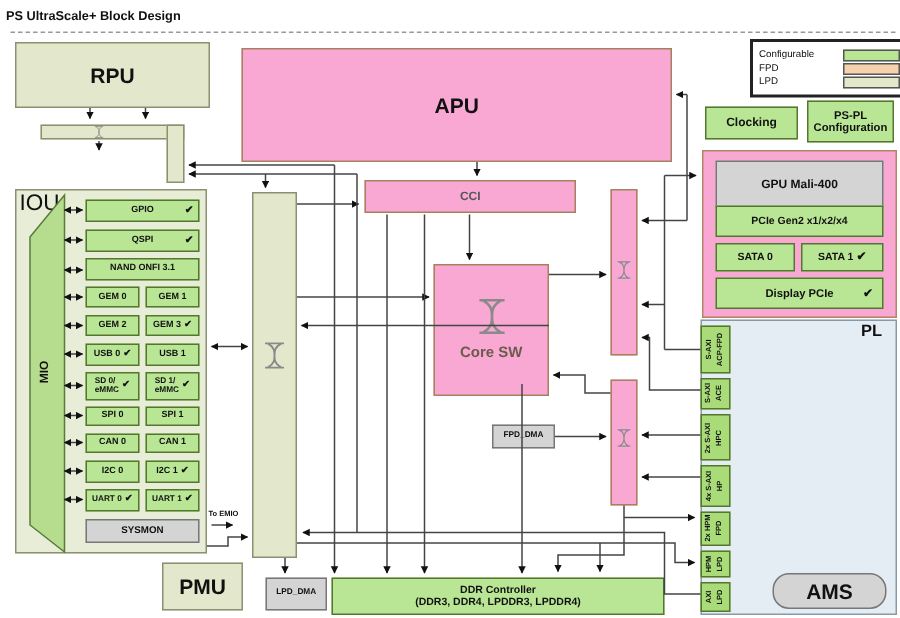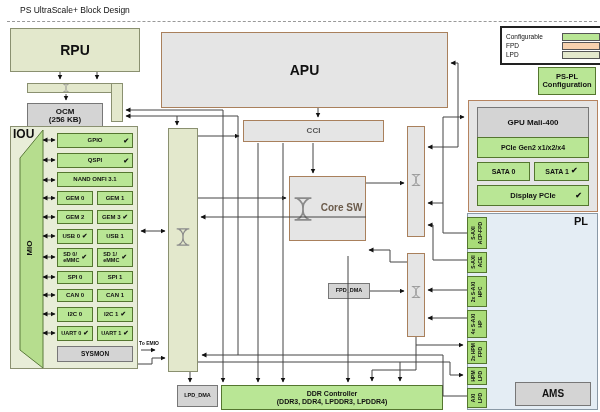--- a/index.html
+++ b/index.html
@@ -4,27 +4,27 @@
 <style>
   html,body{margin:0;padding:0;background:#fff;}
   #stage{position:relative;width:600px;height:412px;background:#ffffff;
          font-family:"Liberation Sans",sans-serif;color:#111;overflow:hidden;}
   .abs{position:absolute;box-sizing:border-box;}
   .blk{position:absolute;box-sizing:border-box;display:flex;align-items:center;
        justify-content:center;text-align:center;font-weight:bold;line-height:1.05;}
   .green{background:#b9e695;border:1px solid #54762f;}
   .ltgreen{background:#a9dc78;border:1px solid #54762f;}
   .beige{background:#e3e8cc;border:1px solid #8a9070;}
-  .orange{background:#e5e5e5;border:1px solid #a9805c;}
+  .orange{background:#f9a8d4;border:1px solid #a9805c;}
   .gray{background:#d4d4d4;border:1px solid #777;}
   .plbox{background:#e4edf4;border:1px solid #8a99a6;}
-  .title{position:absolute;left:20px;top:5px;font-size:8.5px;font-weight:normal;}
+  .title{position:absolute;left:4px;top:5px;font-size:8.5px;font-weight:bold;}
   .dash{position:absolute;left:7px;top:21px;width:590px;border-top:1px dashed #999;}
   .big{font-size:14px;text-align:center;}
-  .med{font-size:10px;}
+  .med{font-size:14px;border-radius:11px;}
   .sm{font-size:6px;}
   .chk{font-size:7px;font-weight:bold;margin-left:2px;}
   .chk-abs{position:absolute;right:3px;top:50%;transform:translateY(-50%);font-size:7px;font-weight:bold;}
   .cell{position:absolute;box-sizing:border-box;background:#b9e695;border:1px solid #54762f;
         display:flex;align-items:center;justify-content:center;font-weight:bold;font-size:6px;line-height:1.05;}
   .pre{white-space:pre-line;}
   .rot{position:absolute;display:flex;flex-direction:column;align-items:center;justify-content:center;
        transform:rotate(-90deg);font-size:5px;font-weight:bold;line-height:1.35;text-align:center;}
   .legend{position:absolute;left:500px;top:26px;width:94px;height:33px;background:#fff;
           border:2px solid #222;display:flex;flex-direction:column;justify-content:center;padding:1px 4px;}
@@ -62,27 +62,23 @@
         <span class="sw" style="background:#e3e8cc"></span>
       </div>
   </div>
 
   <div class="blk beige big" style="left:10px;top:28px;width:130px;height:44px">RPU</div>
   <div class="blk beige" style="left:27px;top:83px;width:96px;height:10px"></div>
   <div class="blk beige" style="left:111px;top:83px;width:12px;height:39px"></div>
   <svg class="xic" style="left:59px;top:84px" width="14" height="8">
       <use href="#xbar"></use>
     </svg>
-  <div class="blk gray" style="left:27px;top:103px;width:76px;height:26px;flex-direction:column;font-size:8px">
-    <span>OCM</span>
-    <span>(256 KB)</span>
-  </div>
 
   <div class="abs" style="left:10px;top:126px;width:128px;height:243px;background:#e8edd8;border:1px solid #8a9070"></div>
-  <div class="abs" style="left:13px;top:127px;font-size:12px;font-weight:bold">IOU</div>
+  <div class="abs" style="left:13px;top:127px;font-size:15px;font-weight:normal">IOU</div>
   <svg class="abs" style="left:10px;top:126px" width="45" height="243">
     <polygon points="10,32 33,4 33,242 10,224" fill="#b6dd8e" stroke="#5a7a3a" stroke-width="1"></polygon>
   </svg>
   <div class="rot" style="left:10px;top:242px;width:40px;height:12px;font-size:8px">MIO</div>
 
   <div class="cell" style="left:57px;top:133px;width:76px;height:15px">
       <span>GPIO</span>
       <span class="chk-abs">✔</span>
     </div>
   <div class="cell" style="left:57px;top:153px;width:76px;height:15px">
@@ -140,49 +136,51 @@
       <span class="chk" style="font-size:6.5px">✔</span>
     </div>
   <div class="cell" style="left:97px;top:326px;width:36px;height:15px;font-size:5.5px">
       <span>UART 1</span>
       <span class="chk" style="font-size:6.5px">✔</span>
     </div>
   <div class="blk gray sm" style="left:57px;top:346px;width:76px;height:16px;font-size:6.5px">SYSMON</div>
 
   <div class="abs" style="left:139px;top:340px;font-size:5px;font-weight:bold">To EMIO</div>
 
+  <div class="blk beige big" style="left:108px;top:375px;width:54px;height:32px">PMU</div>
   <div class="blk gray" style="left:177px;top:385px;width:41px;height:22px;font-size:5.5px">LPD_DMA</div>
   <div class="blk green" style="left:221px;top:385px;width:222px;height:25px;flex-direction:column;font-size:7px">
     <span>DDR Controller</span>
     <span>(DDR3, DDR4, LPDDR3, LPDDR4)</span>
   </div>
 
   <div class="blk beige" style="left:168px;top:128px;width:30px;height:244px"></div>
   <svg class="xic" style="left:175px;top:228px" width="16" height="18">
       <use href="#xbar"></use>
     </svg>
 
   <div class="blk orange big" style="left:161px;top:32px;width:287px;height:76px">APU</div>
   <div class="blk orange" style="left:243px;top:120px;width:141px;height:22px;font-size:8px;color:#555">CCI</div>
-  <div class="blk orange" style="left:289px;top:176px;width:77px;height:65px;gap:8px;color:#6b5b4b;font-size:10px">
+  <div class="blk orange" style="left:289px;top:176px;width:77px;height:88px;flex-direction:column;gap:8px;color:#6b5b4b;font-size:10px">
     <svg width="20" height="24">
         <use href="#xbar"></use>
       </svg>
     <span>Core SW</span>
   </div>
   <div class="blk orange" style="left:407px;top:126px;width:18px;height:111px"></div>
   <svg class="xic" style="left:411px;top:174px" width="10" height="12">
       <use href="#xbar"></use>
     </svg>
   <div class="blk orange" style="left:407px;top:253px;width:18px;height:84px"></div>
   <svg class="xic" style="left:411px;top:286px" width="10" height="12">
       <use href="#xbar"></use>
     </svg>
   <div class="blk gray" style="left:328px;top:283px;width:42px;height:16px;font-size:5.5px">FPD_DMA</div>
 
+  <div class="blk green" style="left:470px;top:71px;width:62px;height:22px;font-size:8px">Clocking</div>
   <div class="blk green" style="left:538px;top:67px;width:58px;height:28px;flex-direction:column;font-size:7.5px">
     <span>PS-PL</span>
     <span>Configuration</span>
   </div>
 
   <div class="abs orange" style="left:468px;top:100px;width:130px;height:112px;border:1px solid #b5835f"></div>
   <div class="blk gray" style="left:477px;top:107px;width:112px;height:32px;font-size:8px">GPU Mali-400</div>
   <div class="blk green" style="left:477px;top:137px;width:112px;height:21px;font-size:7px">PCIe Gen2 x1/x2/x4</div>
   <div class="blk green" style="left:477px;top:162px;width:53px;height:19px;font-size:7px">SATA 0</div>
   <div class="blk green" style="left:534px;top:162px;width:55px;height:19px;font-size:7px">

